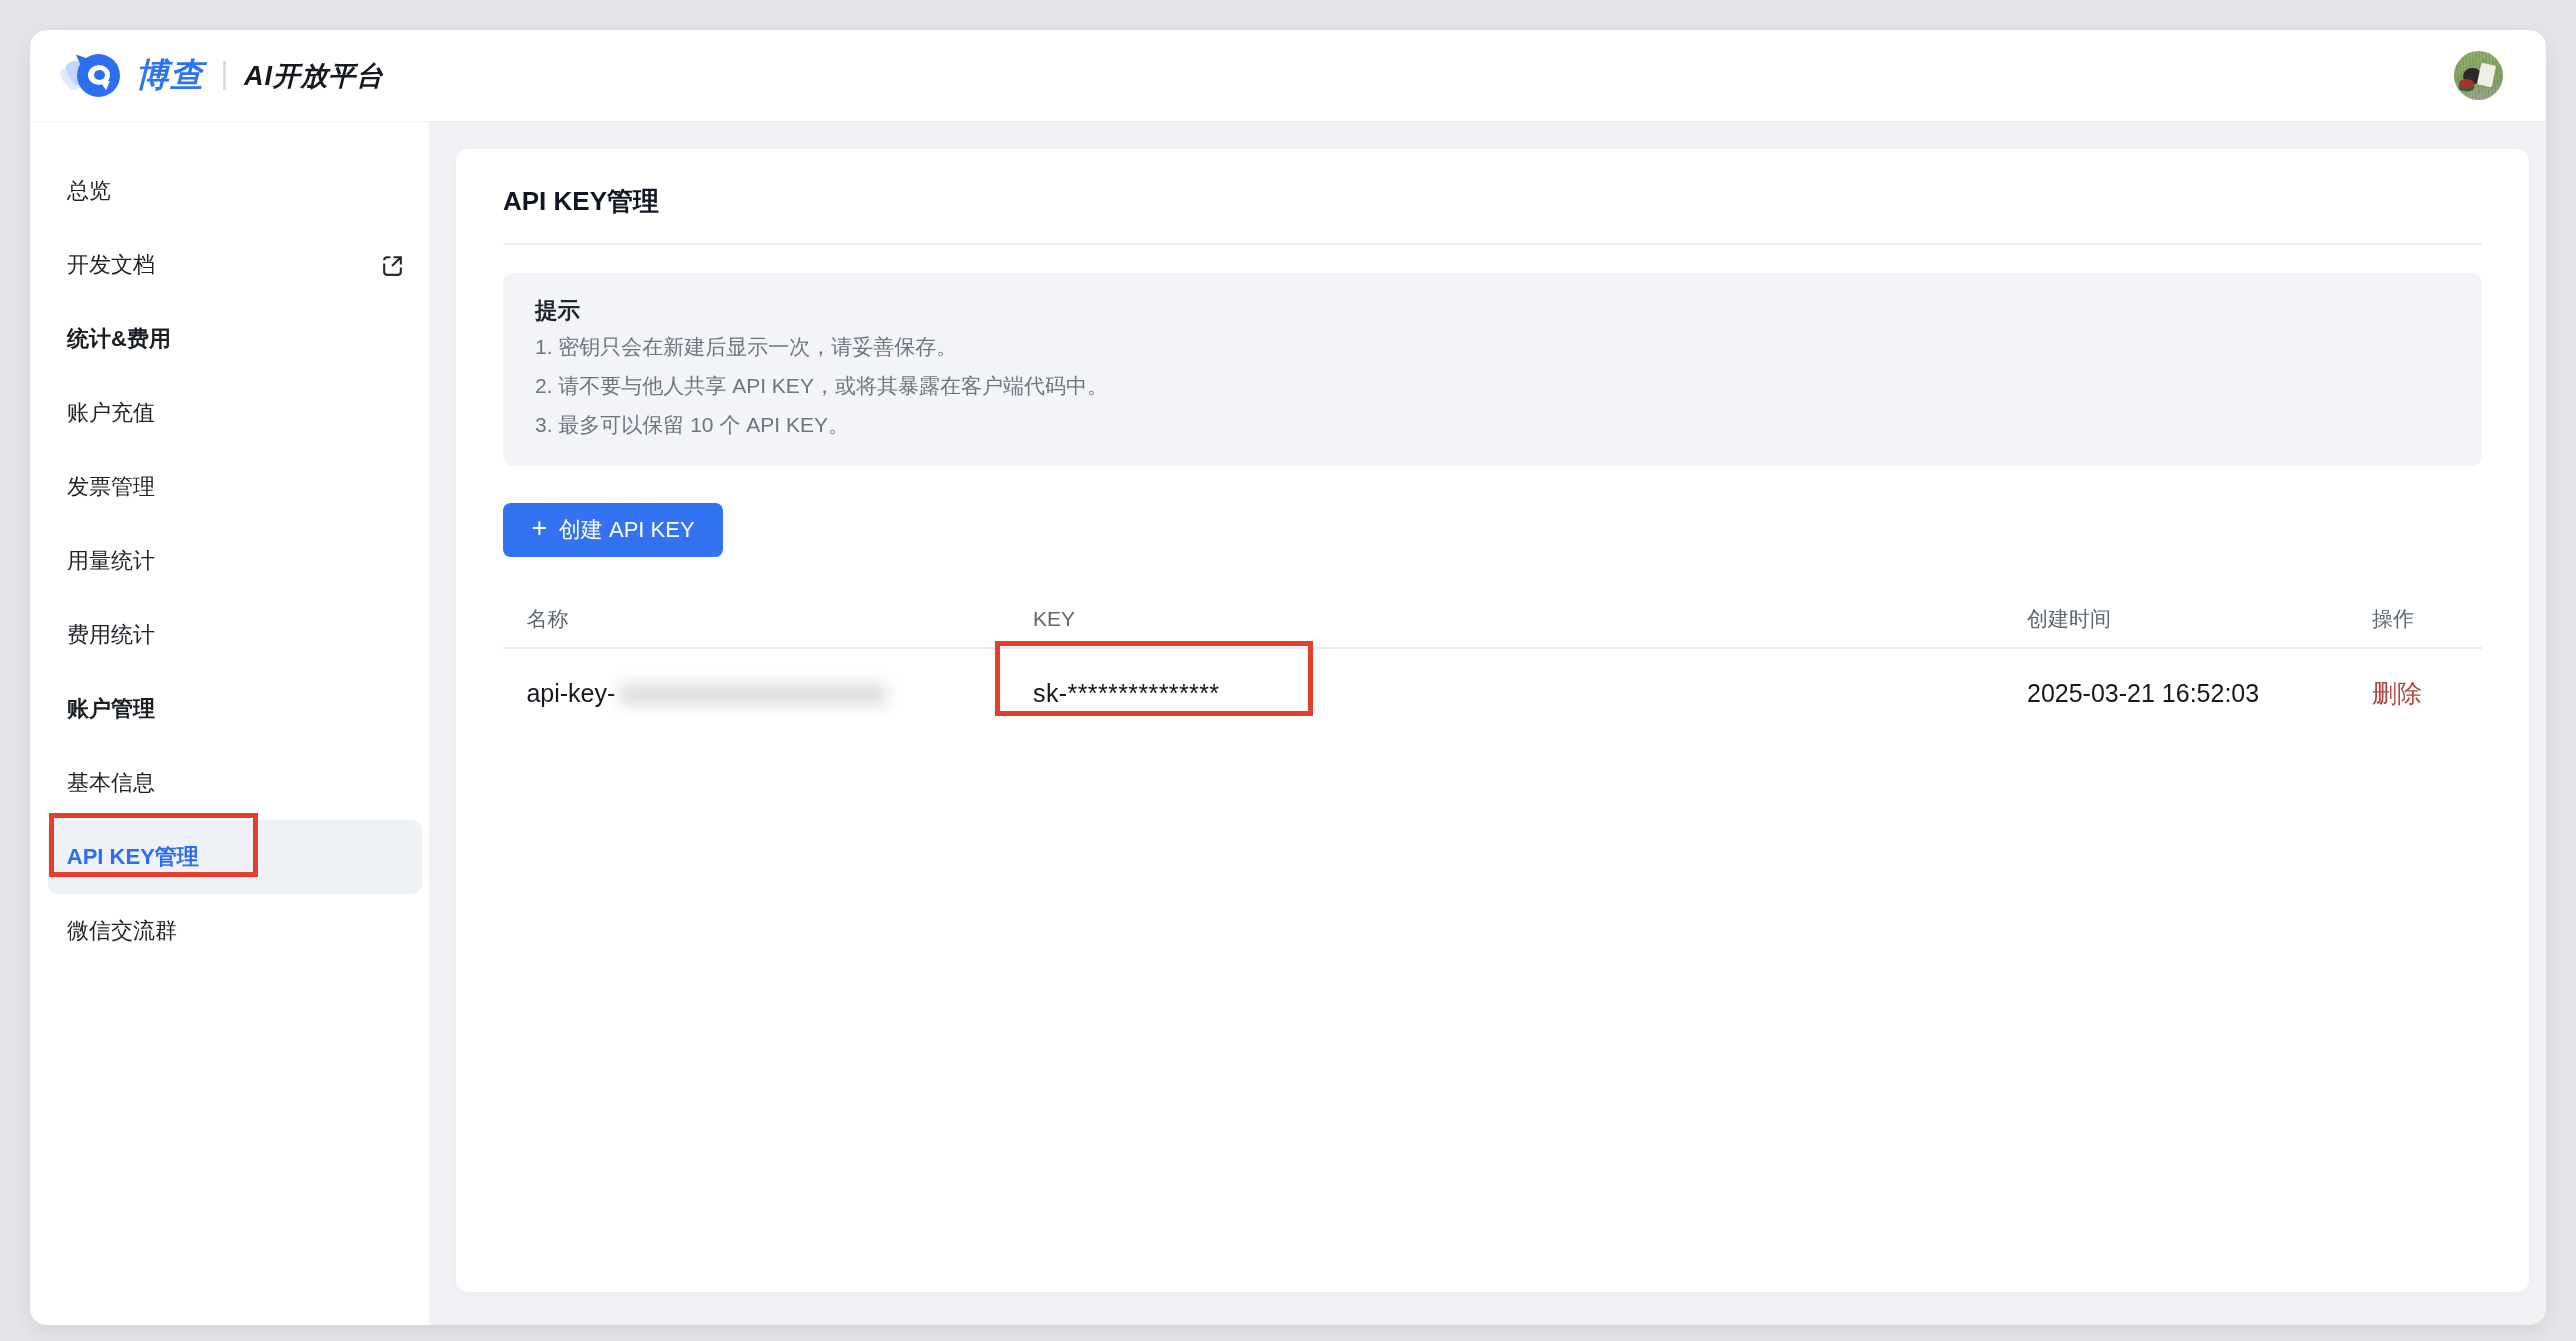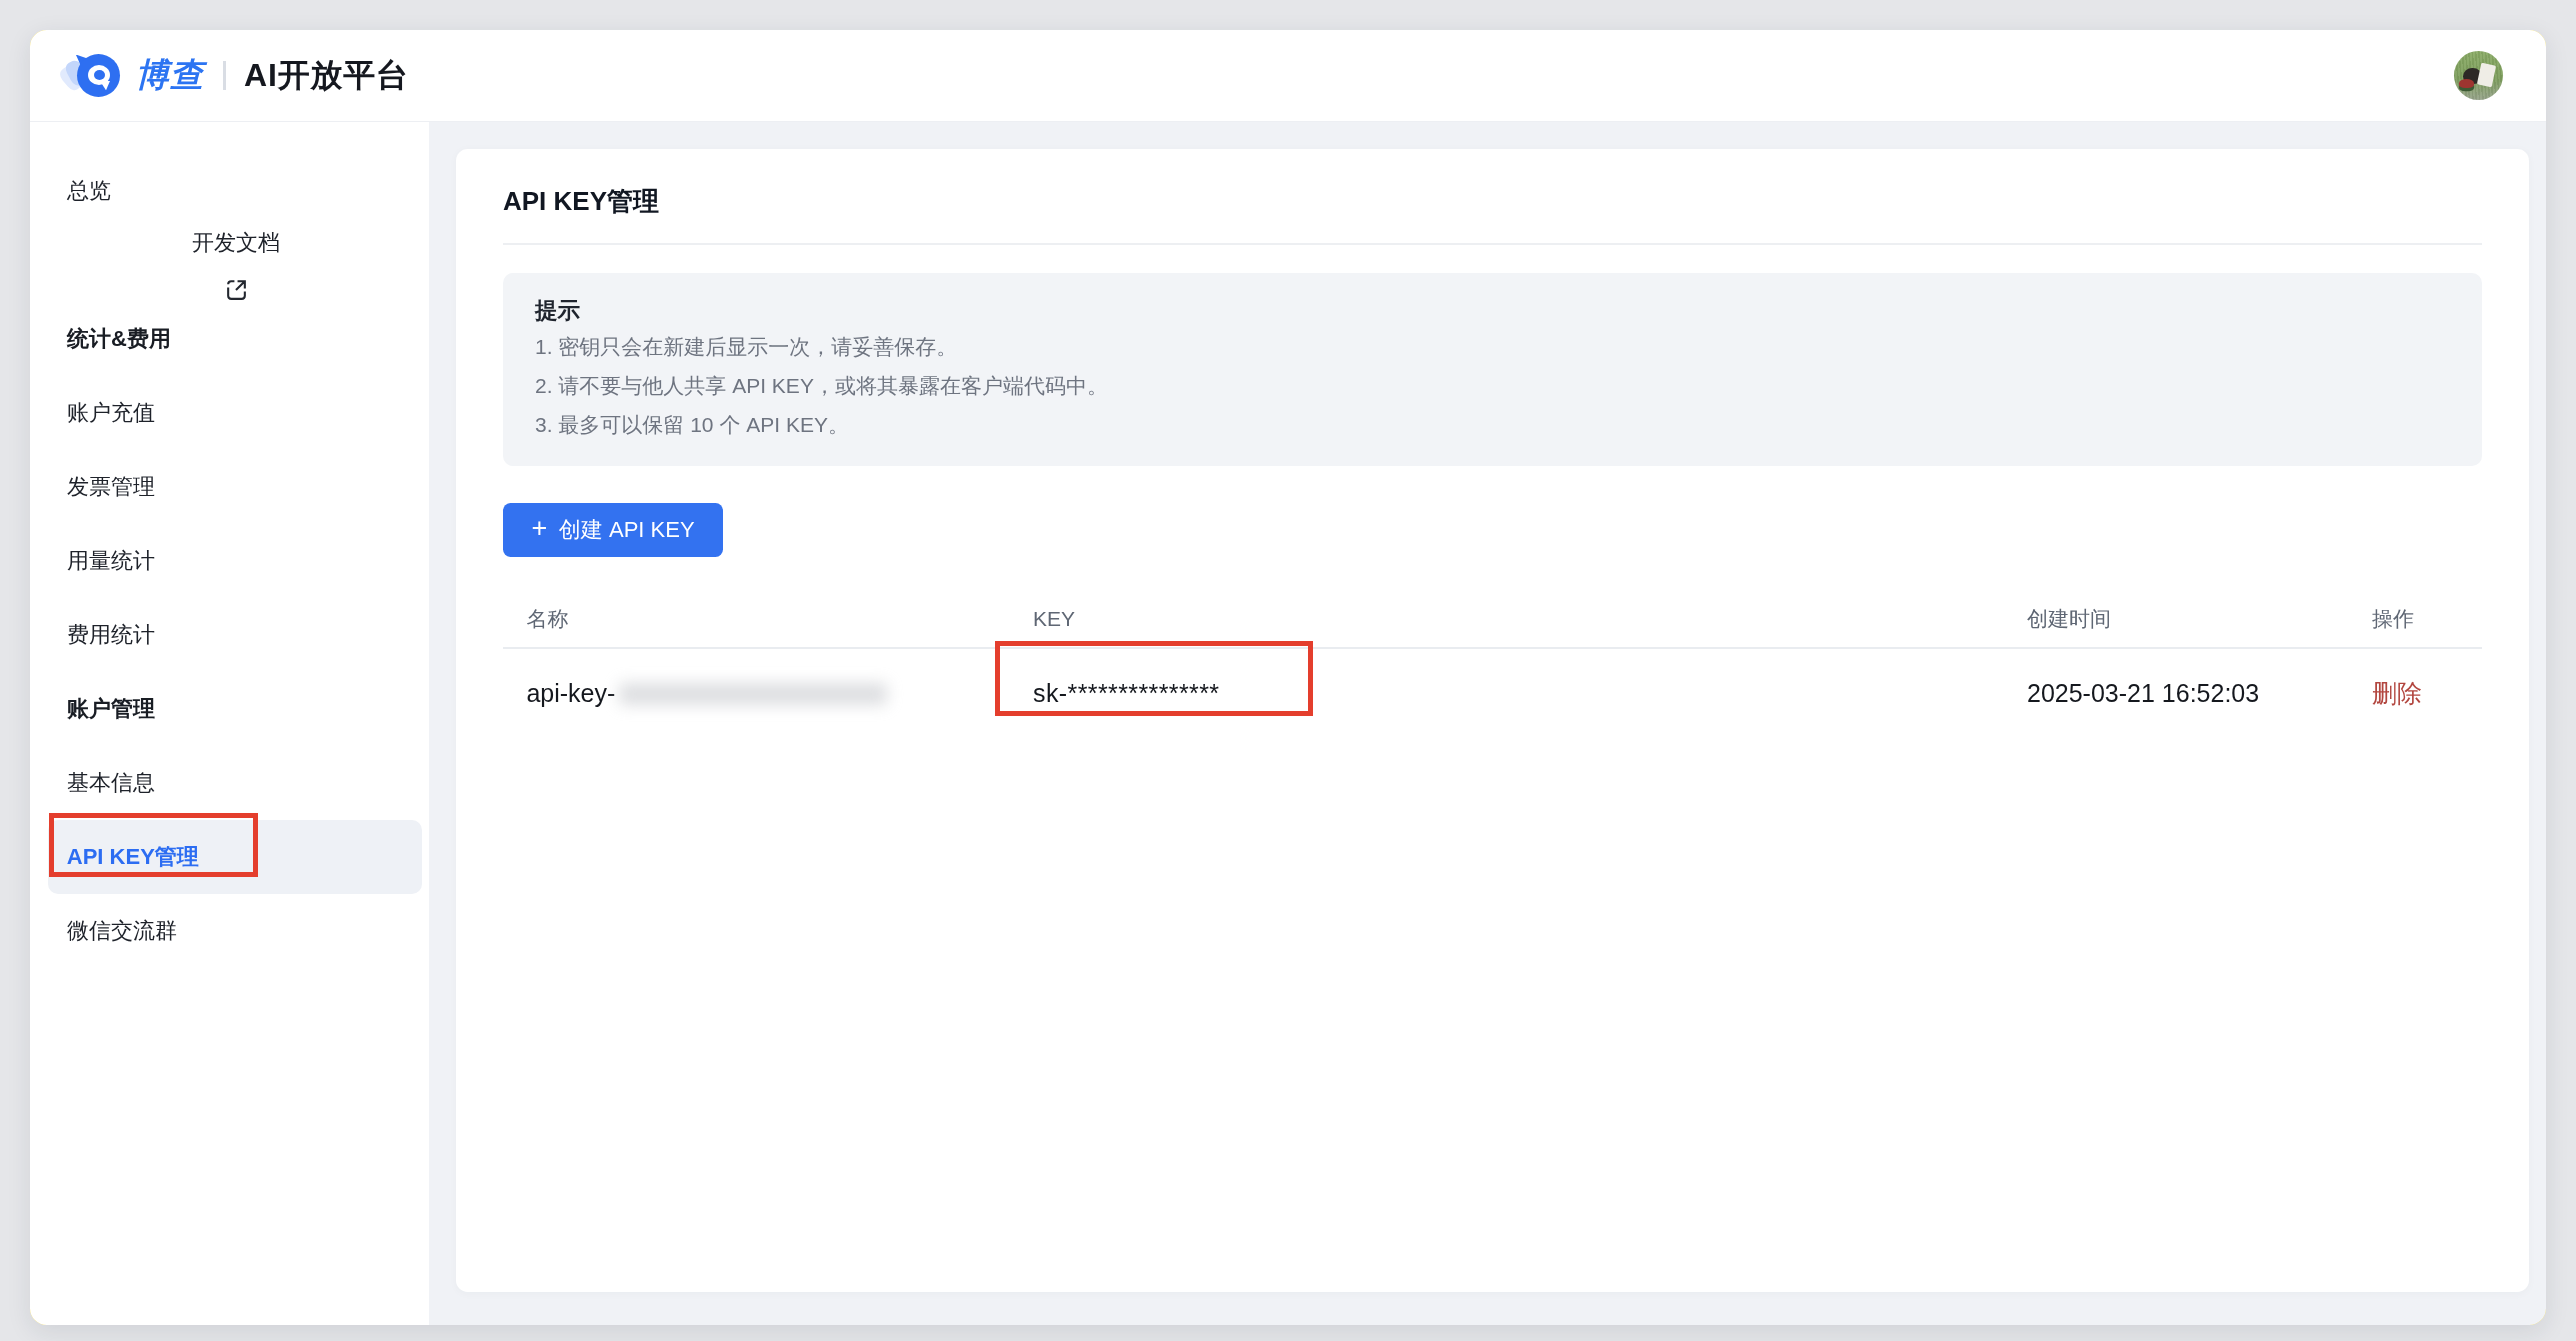--- a/index.html
+++ b/index.html
@@ -45,21 +45,21 @@
   }
   .logo-icon .bubble-dot {
     position:absolute; left:19px; top:17.6px; width:11px; height:10px;
     background:#2e6ff1; border-radius:50%;
   }
   .brand-cn {
     font-size:33px; font-weight:800; font-style:italic; color:#2c74f2; letter-spacing:1.7px;
   }
   .brand-sep { width:2.5px; height:28.4px; background:#d9dde4; margin:0 18.4px; }
   .platform-title {
-    font-size:32px; font-weight:800; color:#15181f; letter-spacing:0.8px;
+    font-size:27px; font-weight:800; font-style:italic; color:#15181f; letter-spacing:0.8px;
   }
   .avatar {
     margin-left:auto; width:49px; height:49px; border-radius:50%;
     position:relative; overflow:hidden; cursor:pointer;
     background:linear-gradient(180deg,#8aab66 0%, #7d9e5c 55%, #97a48b 100%);
   }
   .avatar .grass { position:absolute; inset:0;
     background:repeating-linear-gradient(85deg, rgba(255,255,255,.06) 0 1.7px, rgba(0,0,0,.05) 1.7px 3.3px); }
   .avatar .hair { position:absolute; left:9.2px; top:16.7px; width:18.4px; height:16.7px;
     background:#2d2926; border-radius:50% 50% 45% 45%; }
@@ -70,21 +70,21 @@
   
   .sidebar {
     position:absolute; left:0; top:92px; bottom:0; width:399px; background:#fff;
     padding-top:32px; z-index:2;
   }
   .nav-row {
     height:74px; display:flex; align-items:center; padding:0 24px 0 37px;
     font-size:22px; color:#1e222a; cursor:pointer;
   }
   .nav-row.section { font-weight:700; color:#191d24; cursor:default; }
-  .nav-row.with-icon { justify-content:space-between;flex-direction:column; }
+  .nav-row.with-icon { justify-content:space-between; }
   .nav-row.active {
     margin:0 6.7px 0 18.4px; padding-left:18.4px; background:#eef1f6; border-radius:10px;
     color:#2c6df2; font-weight:700;
   }
   .ext-icon { width:25px; height:25px; display:block; }
   
   .content {
     position:absolute; left:399px; top:92px; right:0; bottom:0;
     background:#f0f2f6;
   }

